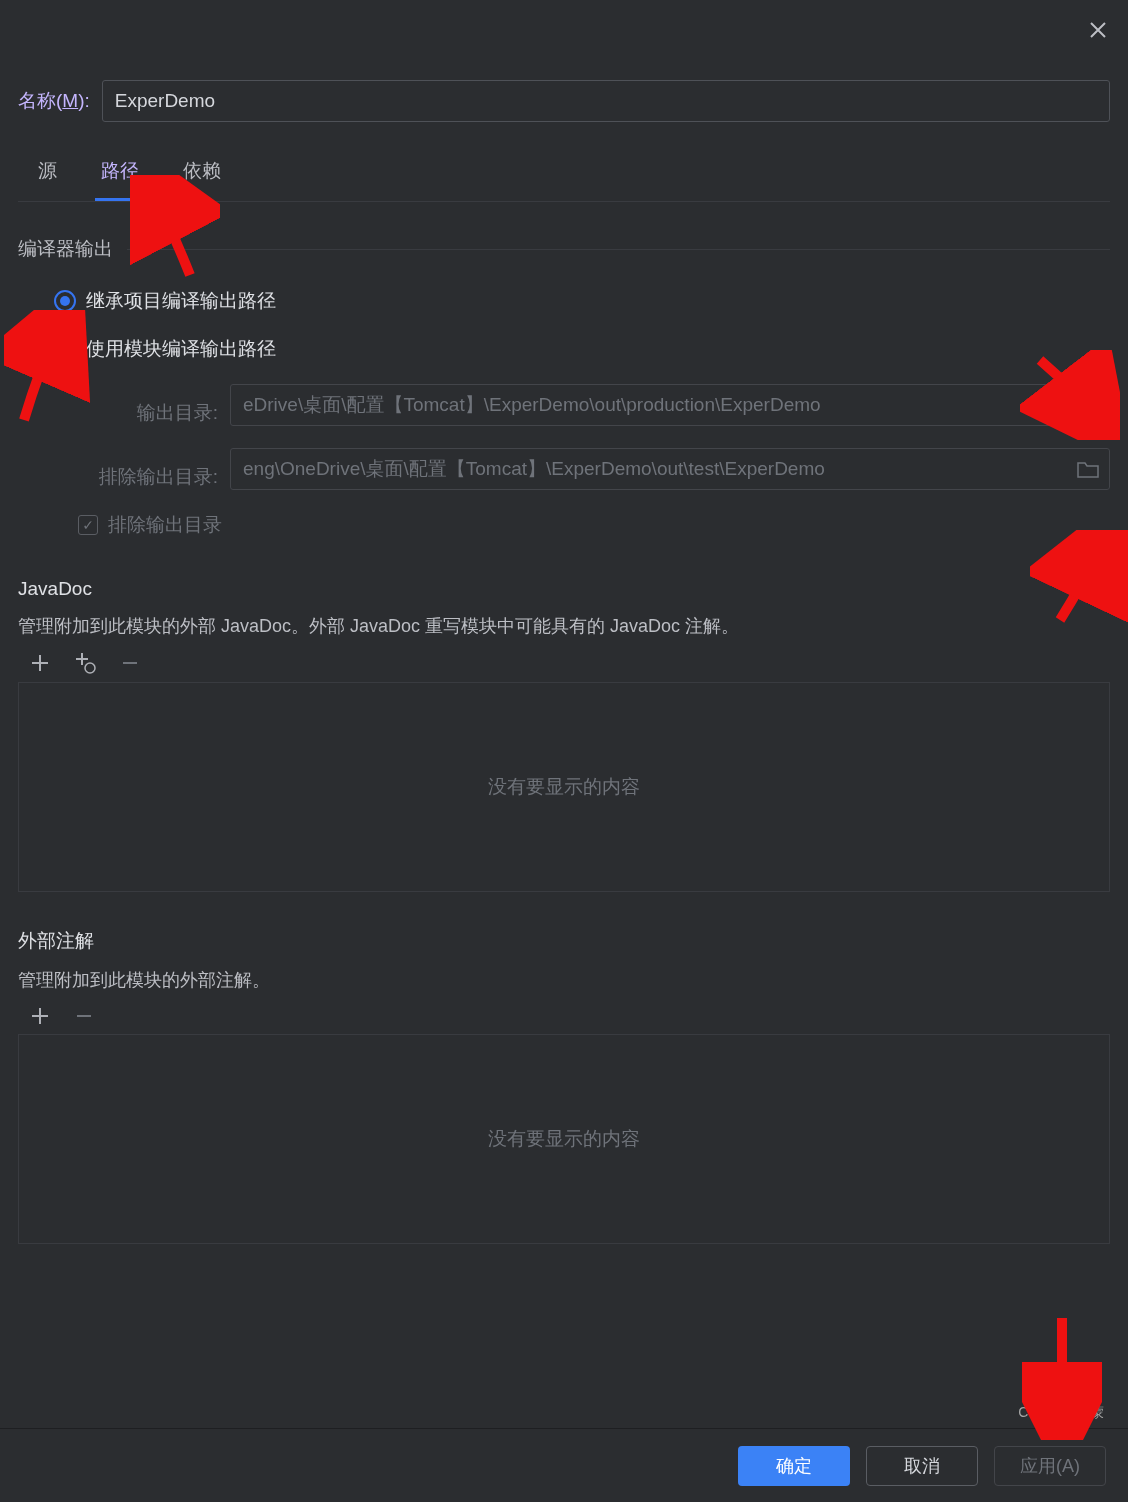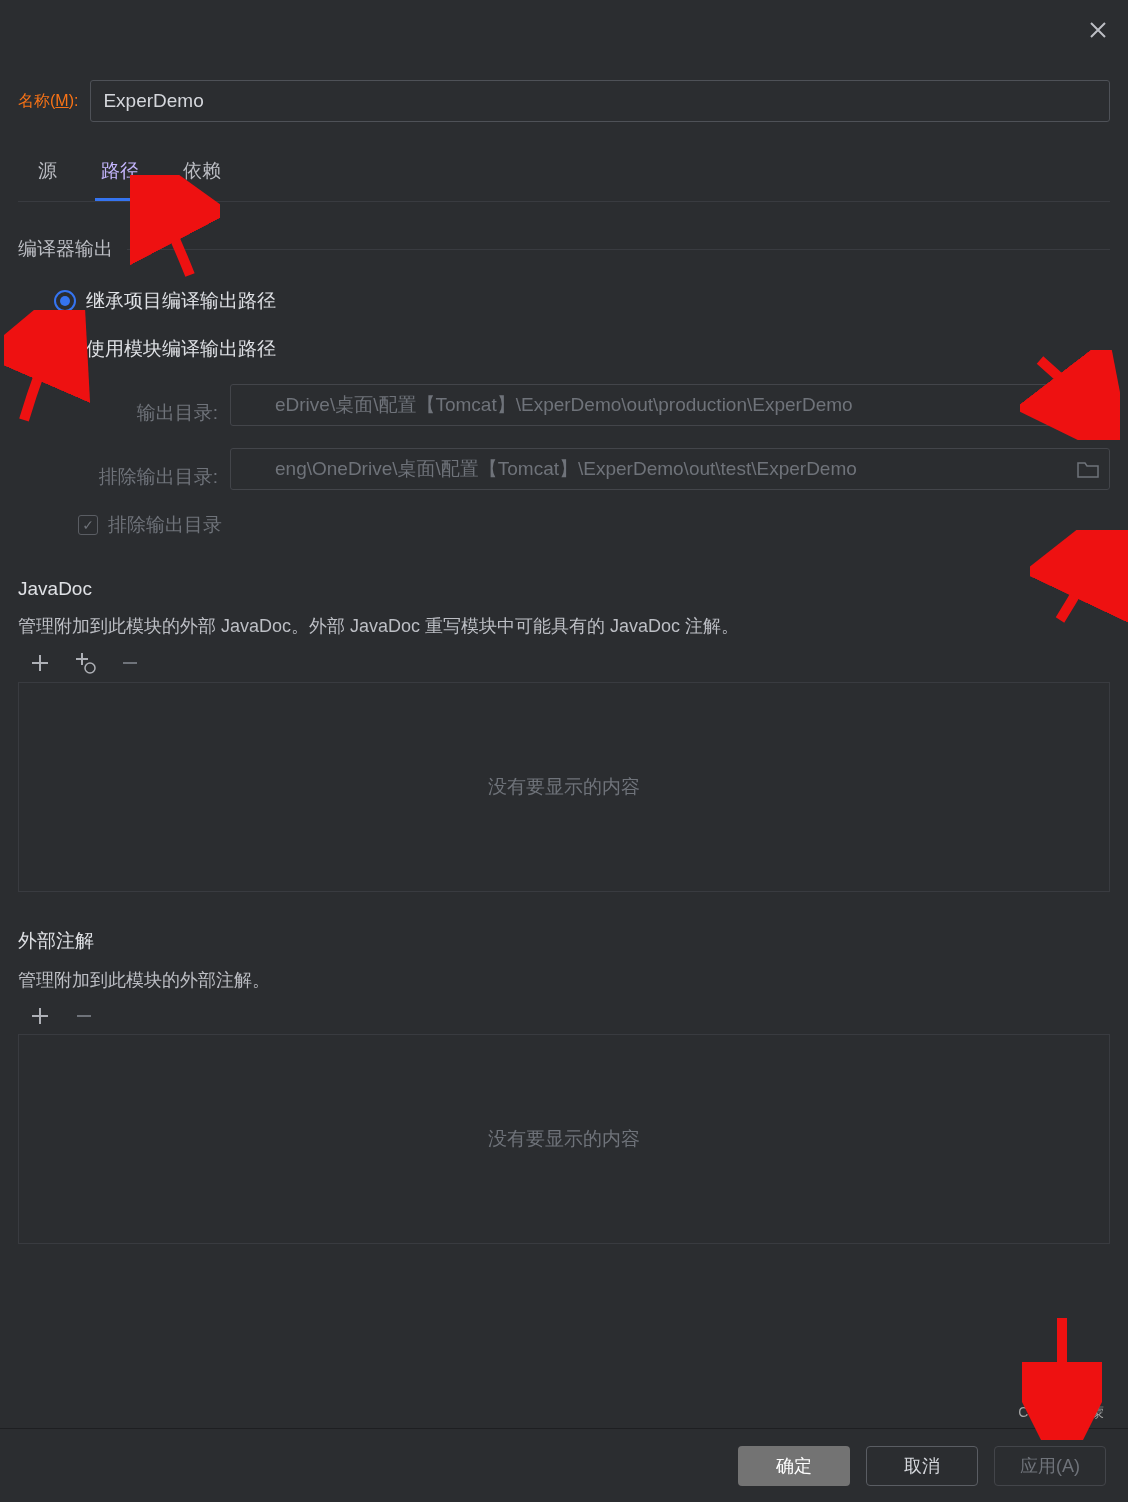--- a/index.html
+++ b/index.html
@@ -13,21 +13,21 @@
     position: relative;
     overflow: hidden;
   }
   .close-x {
     position: absolute; top: 18px; right: 18px;
     width: 24px; height: 24px; color: #bcbec4; cursor: pointer;
     display:flex; align-items:center; justify-content:center;
   }
   .content { padding: 80px 18px 0 18px; }
   .row-name { display:flex; align-items:center; gap: 12px; margin-bottom: 36px; }
-  .row-name .label { white-space: nowrap; color:#f97316; font-size:16px; }
+  .row-name .label { white-space: nowrap; color:#c4b5fd; font-size:19px; }
   .row-name .label .mn { text-decoration: underline; }
   .row-name input {
     flex:1; height:42px; background:#2b2d30; border:1px solid #4e5157;
     border-radius:3px; color:#d5d7dc; padding:0 12px; font-size:19px;
   }
   .tabs { display:flex; gap: 32px; padding-left: 14px; border-bottom:1px solid #393b40; margin-bottom: 34px; }
   .tab { padding: 0 6px 14px 6px; color:#bcbec4; cursor:pointer; font-size:19px; }
   .tab.active { color:#c4b5fd; border-bottom:3px solid #3574f0; }
   .section-title-line { display:flex; align-items:center; gap: 14px; margin: 0 0 26px 0; }
   .section-title-line .line { flex:1; height:1px; background:#393b40; }
@@ -42,21 +42,21 @@
   .radio.checked::after { content:""; width:10px; height:10px; background:#3574f0; border-radius:50%; }
   .radio-label { color:#dfe1e5; font-size:19px;text-align:center; }
   .path-rows { padding-left: 60px; }
   .path-row { display:flex; align-items:flex-end; gap: 12px; margin-bottom: 22px; }
   .path-row .plabel { width: 140px; text-align:right; color:#6f737a; font-size:19px; }
   .path-row .pinput {
     flex:1; height:42px; display:flex; align-items:center; justify-content:space-between;
     border:1px solid #43454a; border-radius:3px; padding:0 10px 0 12px;
     color:#6f737a; font-size:19px; background:#2b2d30; overflow:hidden;
   }
-  .pinput .ptxt { white-space:nowrap; overflow:hidden;margin-left:32px; }
+  .pinput .ptxt { white-space:nowrap; overflow:hidden; }
   .folder-ic { flex-shrink:0; margin-left:8px; }
   .check-row { display:flex; align-items:center; gap: 10px; padding-left: 60px; margin-bottom: 40px; }
   .chkbox { width:20px; height:20px; border:1px solid #5a5d63; border-radius:3px;
     display:flex; align-items:center; justify-content:center; color:#6f737a; font-size:14px; }
   .chk-label { color:#6f737a; font-size:19px; }
   .section-h { color:#dfe1e5; font-size:19px; margin: 10px 0 14px 0; }
   .section-desc { color:#bcbec4; font-size:18px; margin-bottom: 6px; }
   .toolbar { display:flex; align-items:center; gap: 24px; padding: 8px 12px; }
   .tool-ic { color:#aeb0b6; cursor:pointer; font-size:22px; line-height:1; }
   .list-box {
@@ -65,21 +65,21 @@
     color:#6f737a; font-size:19px; margin-bottom: 36px;
   }
   .list-box.tall { height: 210px; }
   .footer {
     position:absolute; left:0; right:0; bottom:0; height:74px;
     border-top:1px solid #1e1f22; display:flex; align-items:center; justify-content:flex-end;
     gap: 16px; padding-right: 22px; background:#2b2d30;
   }
   .btn { height:40px; min-width:112px; border-radius:4px; font-size:18px;
     display:flex; align-items:center; justify-content:center; padding:0 20px; cursor:pointer; }
-  .btn-primary { background:#737373; color:#fff; }
+  .btn-primary { background:#3b82f6; color:#fff; }
   .btn-secondary { background:transparent; color:#d5d7dc; border:1px solid #5a5d63; }
   .btn-disabled { background:transparent; color:#6f737a; border:1px solid #43454a; }
   .watermark { position:absolute; right:24px; bottom:80px; color:#a3a3a3; font-size:14px; }
   
   .arrow { position:absolute; pointer-events:none; }
   svg { display:block; }
 </style>
 </head>
 <body>
 

